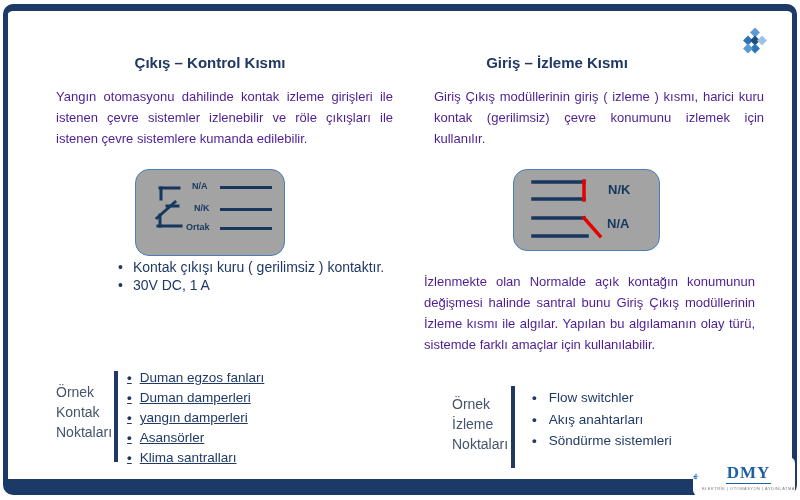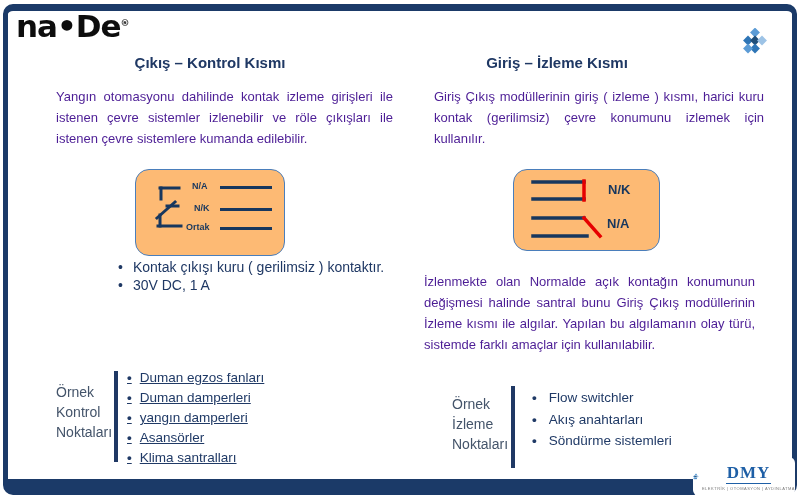--- a/index.html
+++ b/index.html
@@ -14,21 +14,21 @@
   .tr-icon{position:absolute;left:742px;top:28px;}
   .heading{position:absolute;font-size:15px;font-weight:bold;color:#1f3864;
            text-align:center;white-space:nowrap;}
   .h-left{left:100px;top:54px;width:220px;}
   .h-right{left:428px;top:54px;width:258px;}
   .para{position:absolute;font-size:13px;line-height:21px;color:#4c1d95;
         text-align:justify;}
   .p-left{left:56px;top:86px;width:337px;}
   .p-right1{left:434px;top:86px;width:330px;}
   .p-right2{left:424px;top:271px;width:331px;}
-  .diagbox{position:absolute;background:#fdba74;border:1.5px solid #4a7ebb;
+  .diagbox{position:absolute;background:#a3a3a3;border:1.5px solid #4a7ebb;
            border-radius:14px;text-align:right;}
   .box-left{left:135px;top:169px;width:148px;height:85px;}
   .box-right{left:513px;top:169px;width:145px;height:80px;}
   .dlabel{position:absolute;font-weight:bold;color:#17375e;white-space:nowrap;}
   .dlabel.sm{font-size:9px;}
   .dlabel.lg{font-size:13px;}
   .dline{position:absolute;height:3px;background:#17375e;}
   .smallbullets{position:absolute;left:118px;top:258px;width:270px;
                 font-size:14px;line-height:18px;color:#1f3864;}
   .smallbullets div::before{content:"•";margin-right:10px;}
@@ -52,21 +52,20 @@
             border-bottom:1.5px solid #1e5fa6;padding:0 1px;}
   .dmy-tagline{font-size:4px;color:#7a7a7a;letter-spacing:.5px;margin-top:1.5px;
                white-space:nowrap;}
 </style>
 </head>
 <body>
 
 <div class="page">
   <div class="frame"></div>
 
-  <div class="nade-logo"><span>na•De</span><sup>®</sup></div>
 
   <div class="tr-icon">
     <svg width="26" height="30" viewBox="0 0 26 30">
       <g>
         <rect x="9.5" y="1" width="7" height="7" transform="rotate(45 13 4.5)" fill="#5b9bd5"></rect>
         <rect x="2.5" y="9" width="7" height="7" transform="rotate(45 6 12.5)" fill="#2e75b6"></rect>
         <rect x="9.5" y="9" width="7" height="7" transform="rotate(45 13 12.5)" fill="#1f4e79"></rect>
         <rect x="16.5" y="9" width="7" height="7" transform="rotate(45 20 12.5)" fill="#9dc3e6"></rect>
         <rect x="9.5" y="17" width="7" height="7" transform="rotate(45 13 20.5)" fill="#2e75b6"></rect>
         <rect x="2.5" y="17" width="7" height="7" transform="rotate(45 6 20.5)" fill="#5b9bd5"></rect>
@@ -117,21 +116,21 @@
         <line x1="70" y1="11" x2="70" y2="30"></line>
         <line x1="70" y1="48" x2="86" y2="66"></line>
       </g>
     </svg>
     <span class="dlabel lg" style="left:94px;top:12px;">N/K</span>
     <span class="dlabel lg" style="left:93px;top:46px;">N/A</span>
   </div>
 
   <div class="ex-label exl-left">
     <div>Örnek</div>
-    <div>Kontrol</div>
+    <div>Kontak</div>
     <div>Noktaları</div>
   </div>
   <div class="vbar vb-left"></div>
   <div class="ex-list exi-left">
     <div>Duman egzos fanları</div>
     <div>Duman damperleri</div>
     <div>yangın damperleri</div>
     <div>Asansörler</div>
     <div>Klima santralları</div>
   </div>

